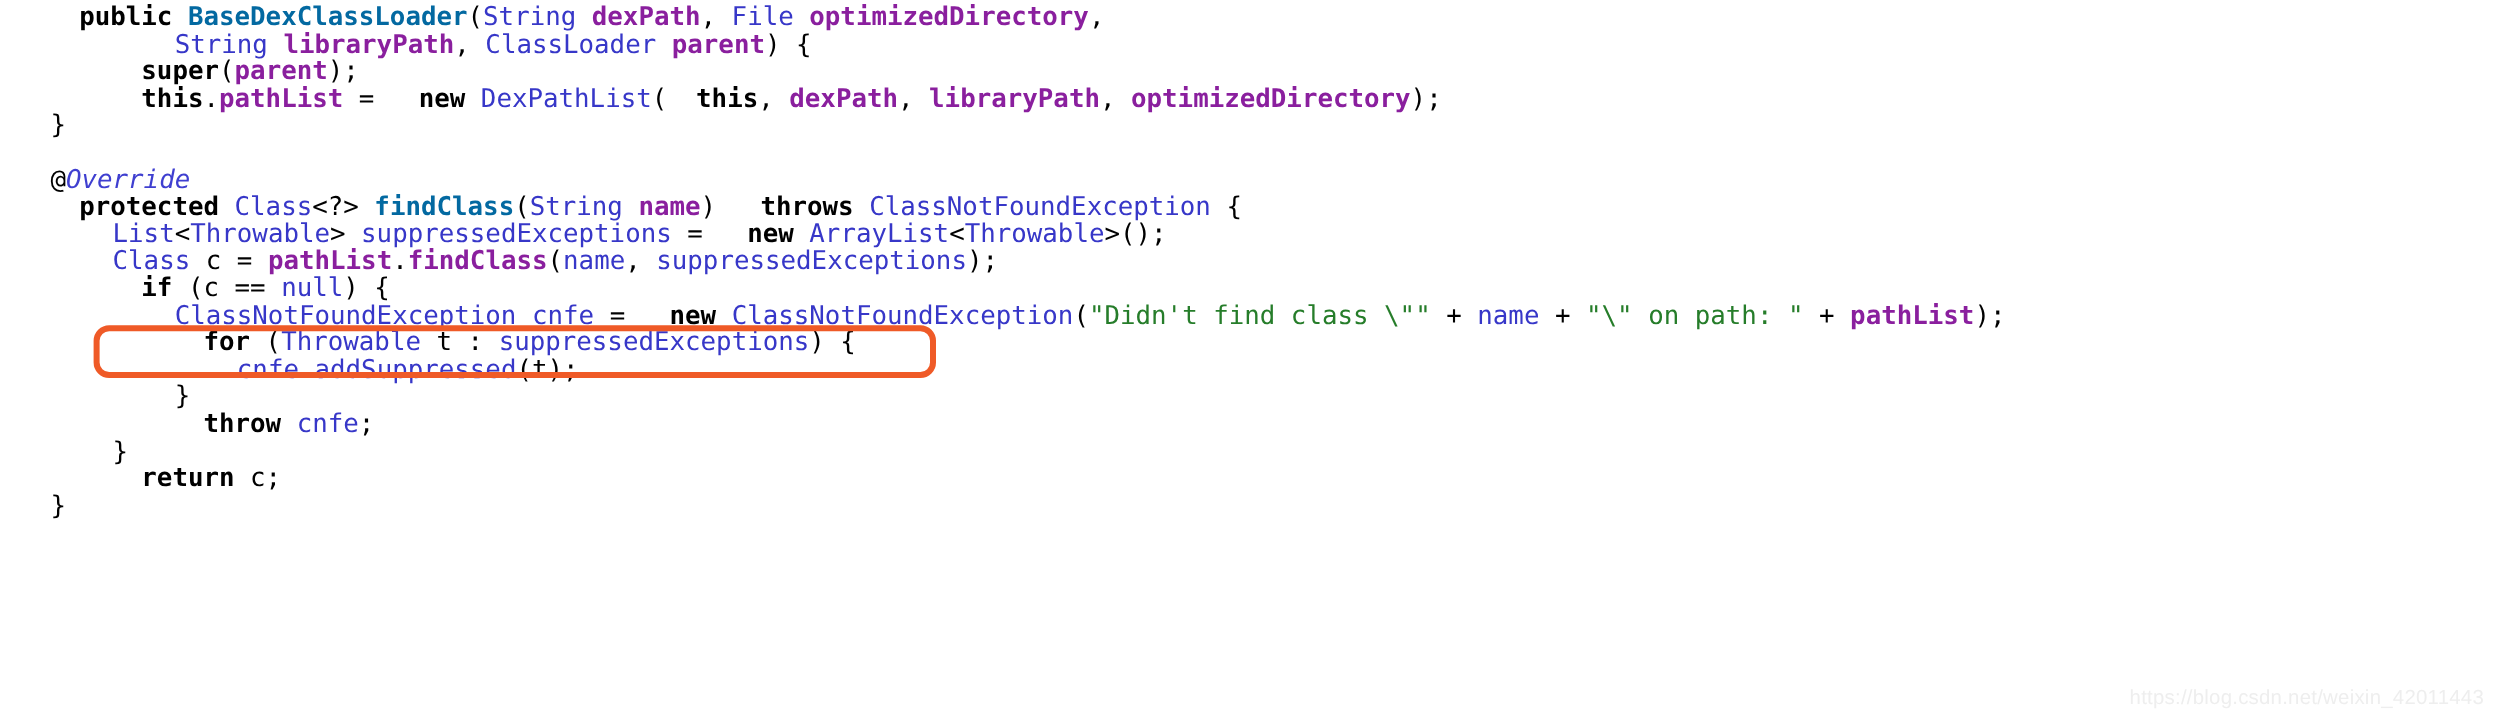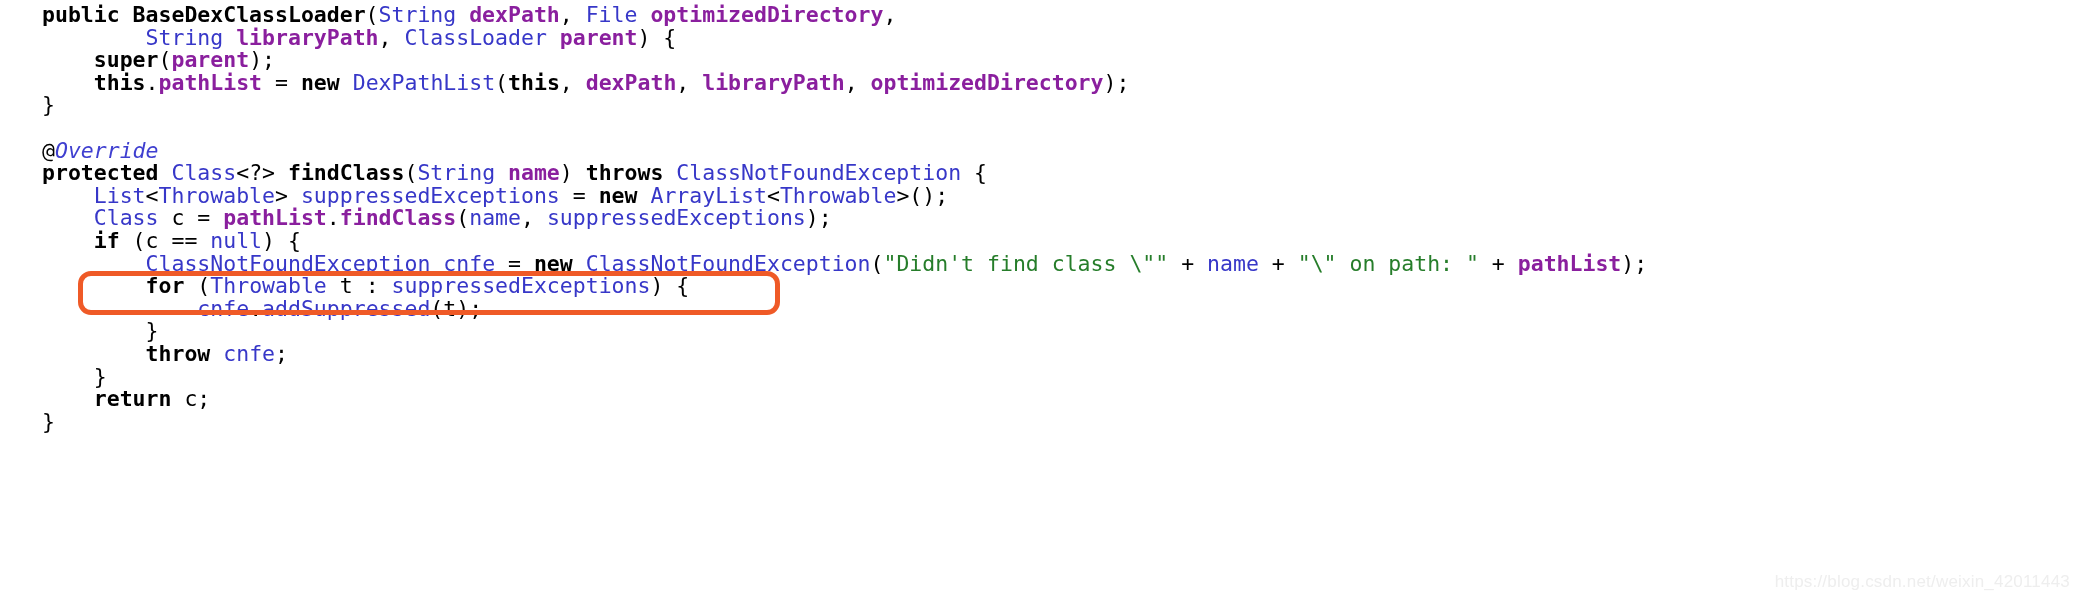--- a/index.html
+++ b/index.html
@@ -37,23 +37,23 @@
 
   .code-line {
     white-space: pre;
     height: 22.6px;
     font-size: 21.5px;
     line-height: 22.6px;
   }
 
   
   .t-plain    { color: #000000; }
-  .t-keyword  { color: #000000; font-weight: bold; }
+  .t-keyword  { color: #000000; font-weight: bold; margin-left: 24px; }
   .t-type     { color: #3737c8; }
-  .t-typeb    { color: #000000; font-weight: bold; }
+  .t-typeb    { color: #0369a1; font-weight: bold; }
   .t-ident    { color: #3737c8; }
   .t-field    { color: #8a1f9e; font-weight: bold; }
   .t-anno     { color: #3f3fd0; font-style: italic; }
   .t-string   { color: #267d2a; }
   .t-punct    { color: #000000; }
 
   
   #highlight-box {
     position: absolute;
     left: 78px;

